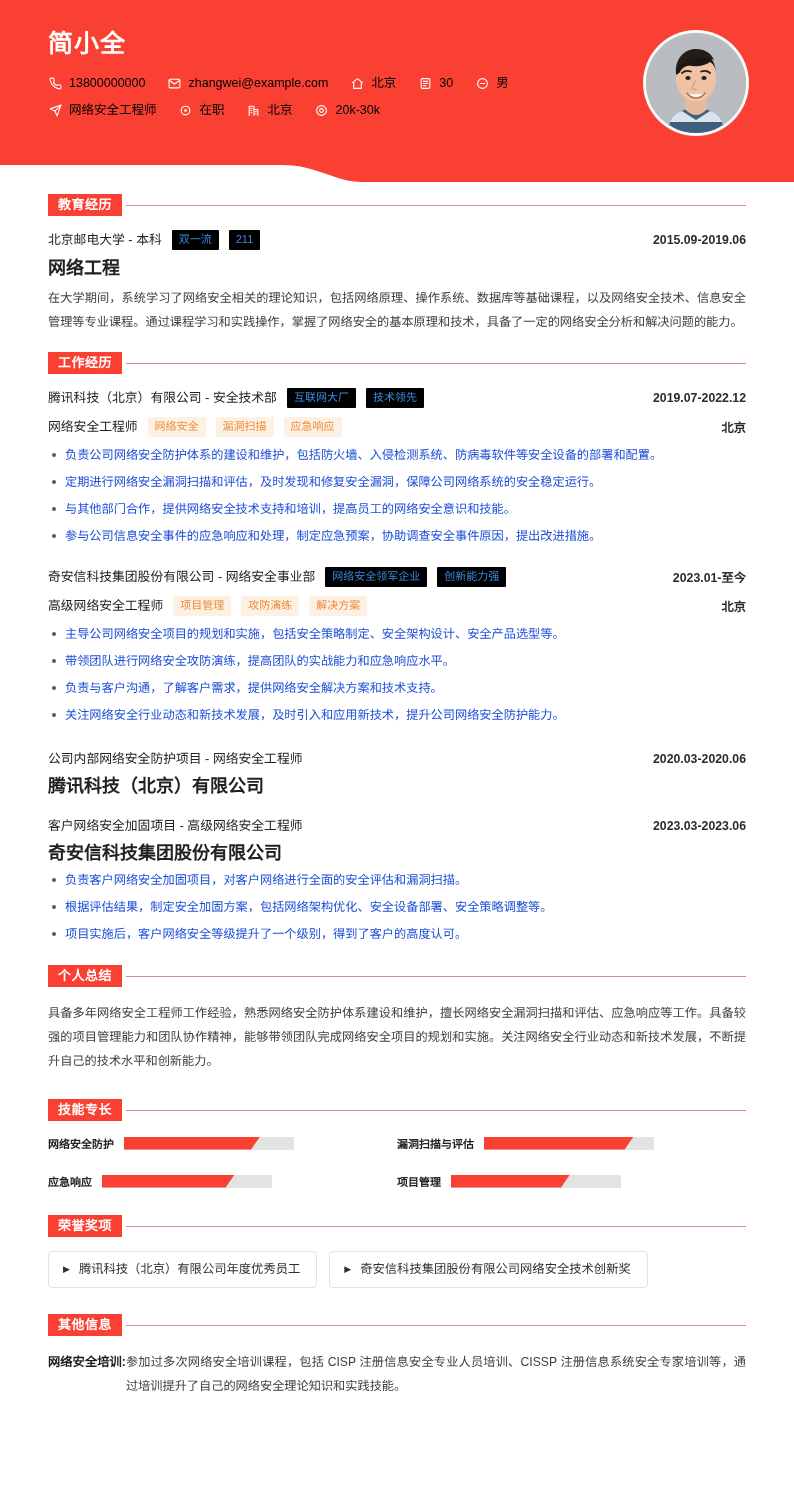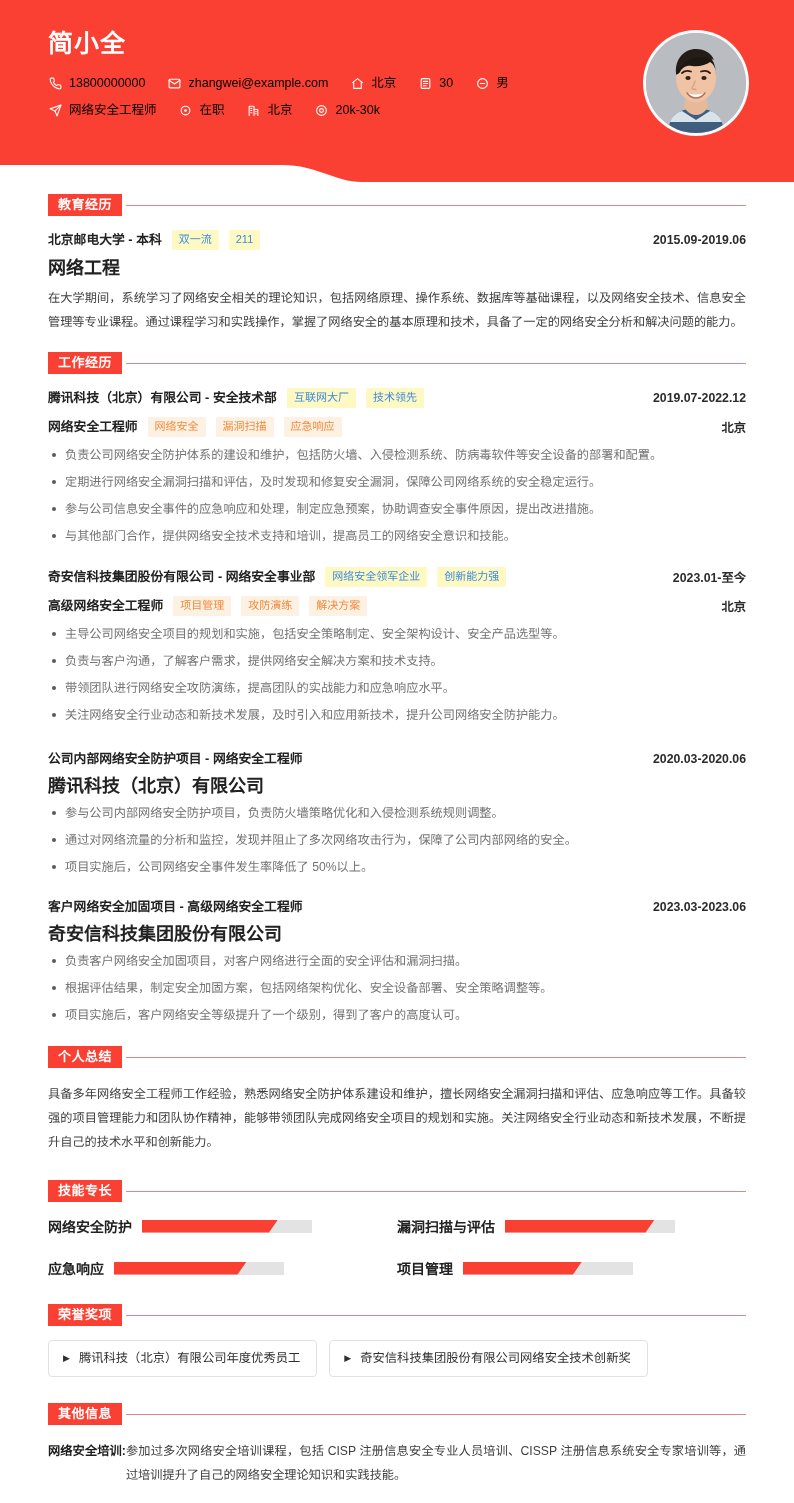--- a/index.html
+++ b/index.html
@@ -111,42 +111,42 @@
     margin-bottom:9px;
   }
   .entry-left {
     display:flex;
     align-items:center;
     flex-wrap:wrap;
     min-width:0;
   }
   .entry-title {
     font-size:12.8px;
-    font-weight:bold;
+    font-weight:normal;
     color:#222;
     line-height:18px;
     white-space:nowrap;
   }
   .entry-right {
     font-size:12.3px;
     font-weight:bold;
     color:#2b2b2b;
     white-space:nowrap;
     padding-left:12px;
   }
 
   .tag {
     font-size:11px;
     line-height:1;
     padding:4px 7px 5px 7px;
     margin-left:10px;
     white-space:nowrap;
     border-radius:1px;
   }
-  .tag.blue { background:#fef9c3; color:#3c8ade; }
+  .tag.blue { background:#000000; color:#3c8ade; }
   .tag.orange { background:#fdf1e3; color:#f08a3c; }
 
   .entry-sub {
     font-size:18px;
     font-weight:bold;
     color:#222;
     line-height:18px;
     margin-bottom:9px;
   }
 
@@ -156,21 +156,21 @@
     color:#3e3e3e;
     text-align:justify;
   }
 
   ul.bullets { list-style:none; margin:0; padding:0; }
   ul.bullets li {
     position:relative;
     padding-left:17px;
     font-size:12.2px;
     line-height:18px;
-    color:#737373;
+    color:#1d4ed8;
     margin-bottom:9px;
   }
   ul.bullets li:last-child { margin-bottom:0; }
   ul.bullets li::before {
     content:"";
     position:absolute;
     left:4px; top:7px;
     width:4px; height:4px;
     border-radius:50%;
     background:#5a5a5a;
@@ -182,21 +182,21 @@
     flex-wrap:wrap;
     row-gap:22px;
     column-gap:0;
   }
   .skill {
     width:50%;
     display:flex;
     align-items:center;
   }
   .skill-label {
-    font-size:14px;
+    font-size:11px;
     font-weight:bold;
     color:#222;
     white-space:nowrap;
     margin-right:10px;
   }
   .skill-track {
     position:relative;
     height:13px;
     width:170px;
     background:#e3e3e3;
@@ -408,22 +408,22 @@
             <span class="entry-title">网络安全工程师</span>
             <span class="tag orange">网络安全</span>
             <span class="tag orange">漏洞扫描</span>
             <span class="tag orange">应急响应</span>
           </div>
           <div class="entry-right">北京</div>
         </div>
         <ul class="bullets">
           <li>负责公司网络安全防护体系的建设和维护，包括防火墙、入侵检测系统、防病毒软件等安全设备的部署和配置。</li>
           <li>定期进行网络安全漏洞扫描和评估，及时发现和修复安全漏洞，保障公司网络系统的安全稳定运行。</li>
+          <li>与其他部门合作，提供网络安全技术支持和培训，提高员工的网络安全意识和技能。</li>
           <li>参与公司信息安全事件的应急响应和处理，制定应急预案，协助调查安全事件原因，提出改进措施。</li>
-          <li>与其他部门合作，提供网络安全技术支持和培训，提高员工的网络安全意识和技能。</li>
         </ul>
       </div>
 
       <div class="entry" style="margin-top:22px;">
         <div class="entry-line">
           <div class="entry-left">
             <span class="entry-title">奇安信科技集团股份有限公司 - 网络安全事业部</span>
             <span class="tag blue">网络安全领军企业</span>
             <span class="tag blue">创新能力强</span>
           </div>
@@ -433,42 +433,37 @@
           <div class="entry-left">
             <span class="entry-title">高级网络安全工程师</span>
             <span class="tag orange">项目管理</span>
             <span class="tag orange">攻防演练</span>
             <span class="tag orange">解决方案</span>
           </div>
           <div class="entry-right">北京</div>
         </div>
         <ul class="bullets">
           <li>主导公司网络安全项目的规划和实施，包括安全策略制定、安全架构设计、安全产品选型等。</li>
+          <li>带领团队进行网络安全攻防演练，提高团队的实战能力和应急响应水平。</li>
           <li>负责与客户沟通，了解客户需求，提供网络安全解决方案和技术支持。</li>
-          <li>带领团队进行网络安全攻防演练，提高团队的实战能力和应急响应水平。</li>
           <li>关注网络安全行业动态和新技术发展，及时引入和应用新技术，提升公司网络安全防护能力。</li>
         </ul>
       </div>
     </div>
 
     <div class="section" style="margin-top:26px;">
 
       <div class="entry">
         <div class="entry-line">
           <div class="entry-left">
             <span class="entry-title">公司内部网络安全防护项目 - 网络安全工程师</span>
           </div>
           <div class="entry-right">2020.03-2020.06</div>
         </div>
         <div class="entry-sub">腾讯科技（北京）有限公司</div>
-        <ul class="bullets">
-          <li>参与公司内部网络安全防护项目，负责防火墙策略优化和入侵检测系统规则调整。</li>
-          <li>通过对网络流量的分析和监控，发现并阻止了多次网络攻击行为，保障了公司内部网络的安全。</li>
-          <li>项目实施后，公司网络安全事件发生率降低了 50%以上。</li>
-        </ul>
       </div>
 
       <div class="entry" style="margin-top:22px;">
         <div class="entry-line">
           <div class="entry-left">
             <span class="entry-title">客户网络安全加固项目 - 高级网络安全工程师</span>
           </div>
           <div class="entry-right">2023.03-2023.06</div>
         </div>
         <div class="entry-sub">奇安信科技集团股份有限公司</div>

